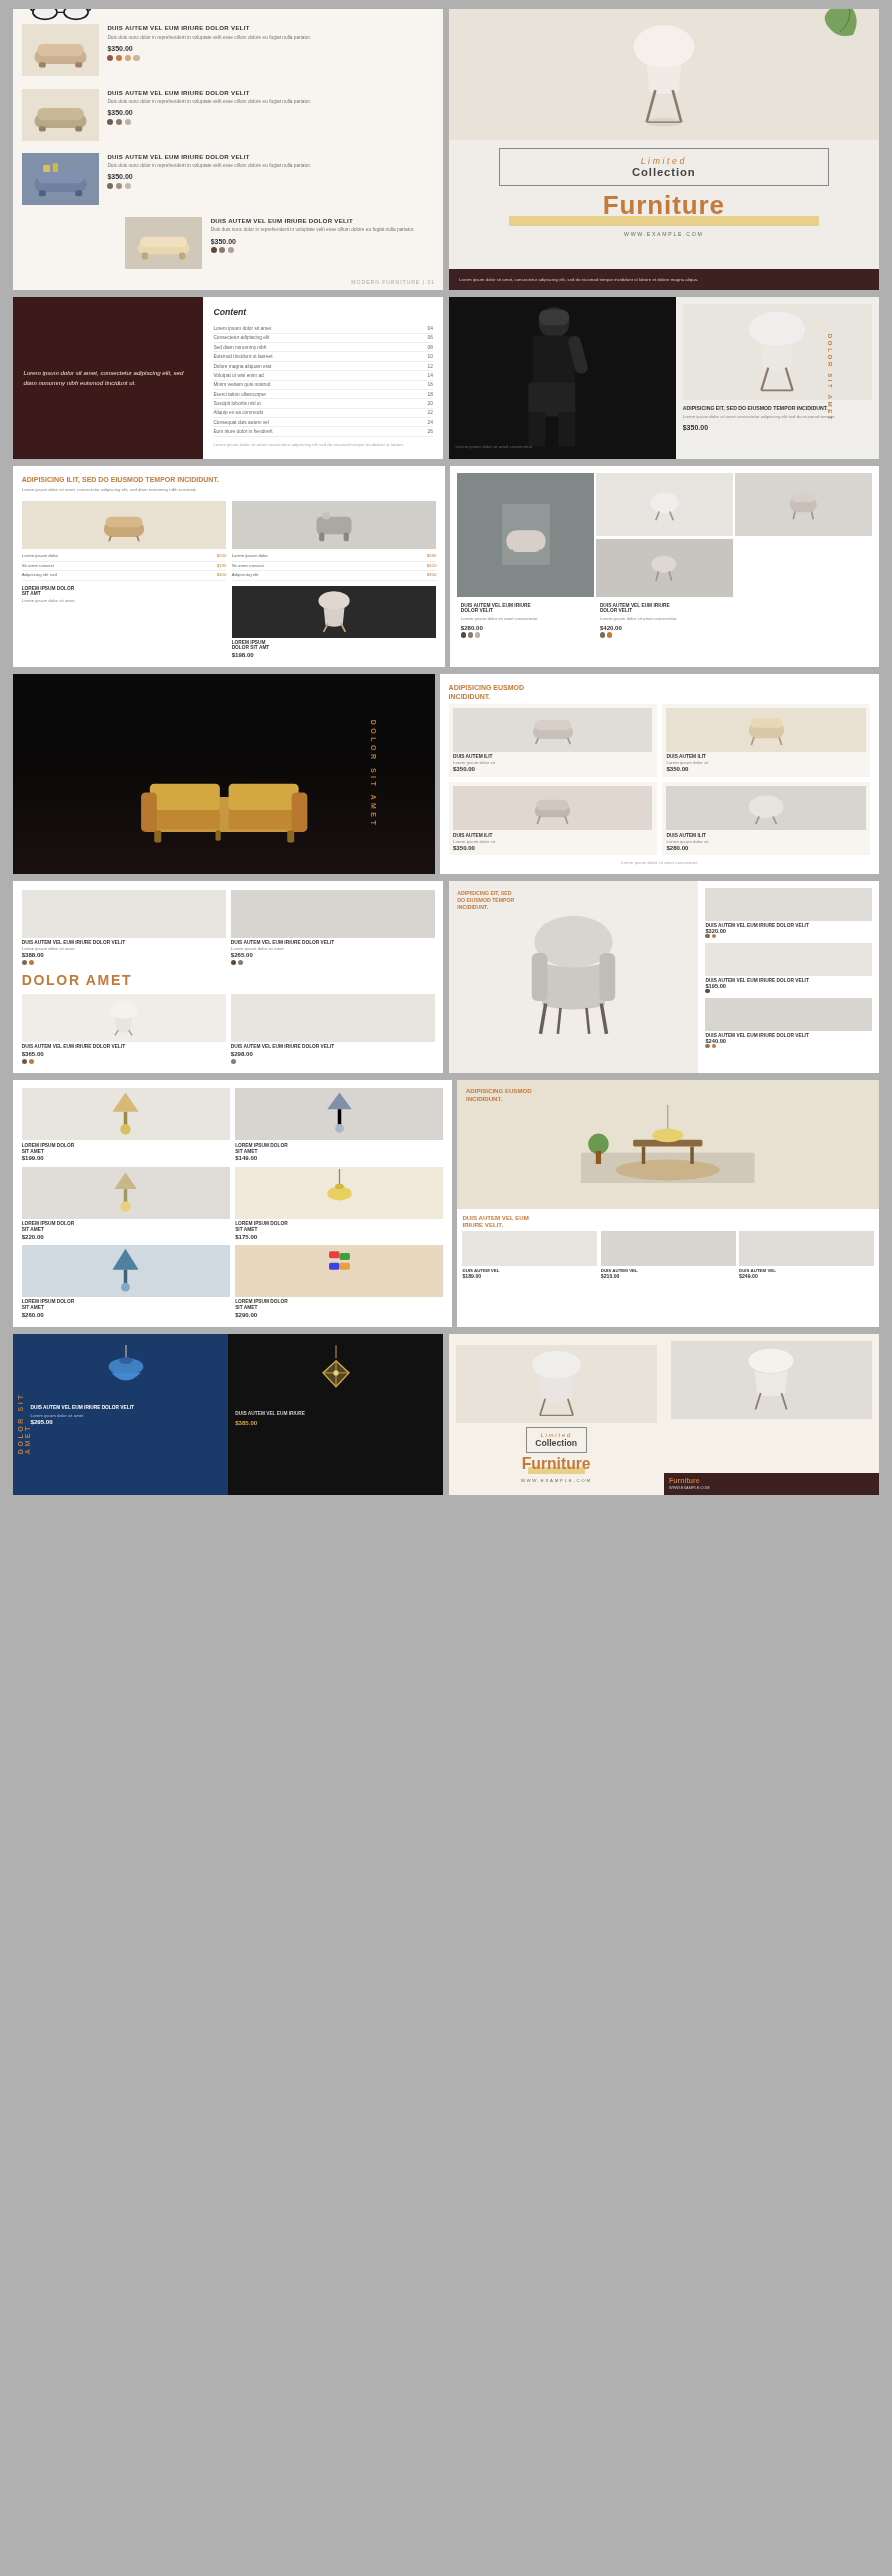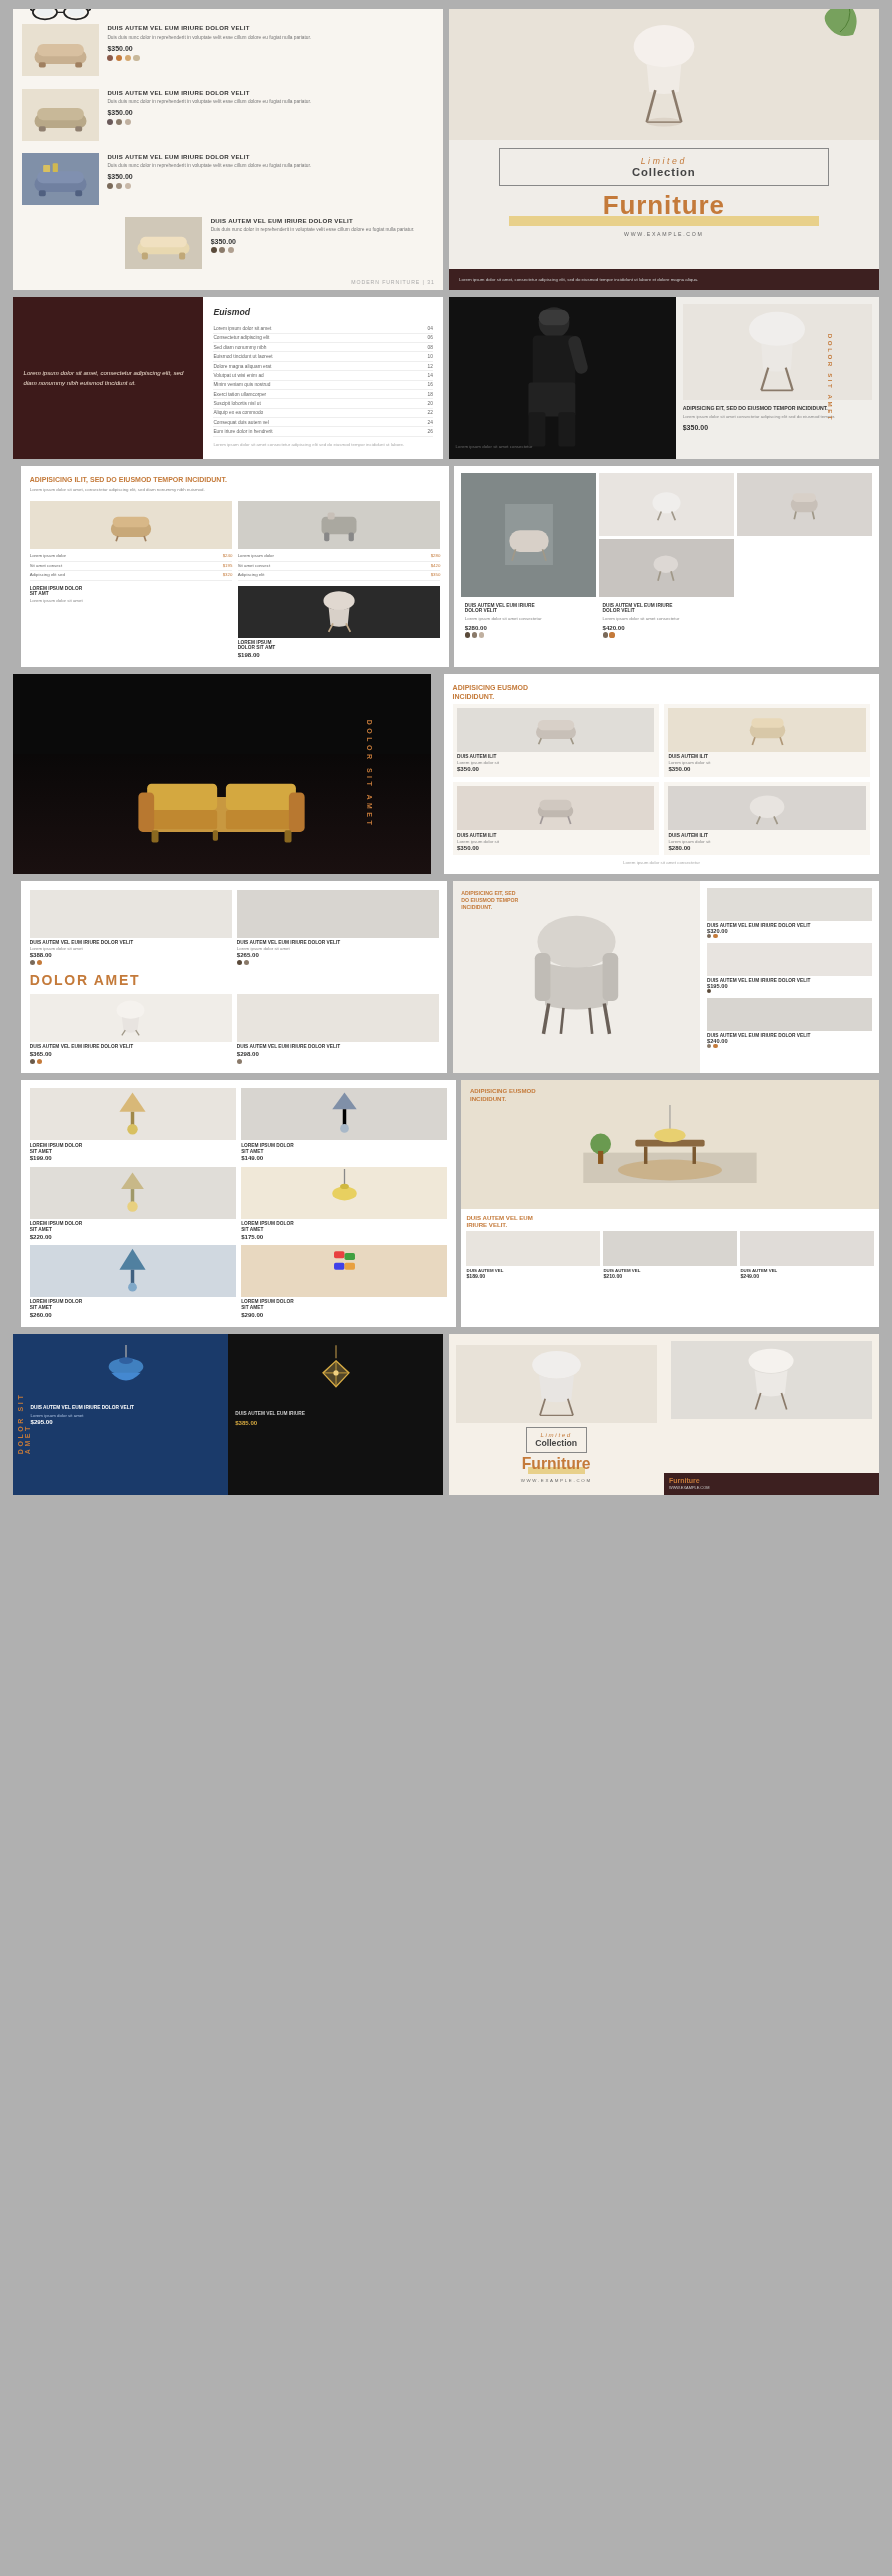--- a/index.html
+++ b/index.html
@@ -138,21 +138,21 @@
       position: relative;
       overflow: hidden;
       background: #fff;
     }
 
     .page-inner {
       padding: 8.7px;
       height: 100%;
     }
     .bg-off-white { background: #f8f5f0; }
-    .bg-white { background: #ffffff; margin-left: 8px; }
+    .bg-white { background: #ffffff; }
     .bg-very-dark { background: #111111; }
     .text-sm { font-size: 5.2px; color: #666; line-height: 1.4; }
     .text-orange { color: #c47a3a; }
     .text-bold { font-weight: bold; }
     .text-italic { font-style: italic; }
 
     
     .ph { background: #ccc; display: flex; align-items: center; justify-content: center; }
     .ph-beige { background: #e8e0d0; }
     .ph-blue { background: #5080a8; }
@@ -313,21 +313,21 @@
 
   <div class="row-spread">
 
     <div class="page-left" style="display:flex; gap:0; overflow:hidden;">
 
       <div style="flex:1; background:#3d1a1a; padding:10.5px; display:flex; flex-direction:column; justify-content:center;">
         <div style="font-size:6.1px; color:#f0e0d0; line-height:1.7; font-style:italic;">Lorem ipsum dolor sit amet, consectetur adipiscing elit, sed diam nonummy nibh euismod tincidunt ut.</div>
       </div>
 
       <div style="flex:1.3; background:#fff; padding:10.5px;">
-        <div class="toc-title text-italic" style="font-size:8.7px; font-weight:bold; color:#333; margin-bottom:7px;">Euismod</div>
+        <div class="toc-title text-italic" style="font-size:8.7px; font-weight:bold; color:#333; margin-bottom:7px;">Content</div>
         <div>
           <div class="toc-line">
               <span>Lorem ipsum dolor sit amet</span>
               <span>04</span>
             </div>
           <div class="toc-line">
               <span>Consectetur adipiscing elit</span>
               <span>06</span>
             </div>
           <div class="toc-line">

